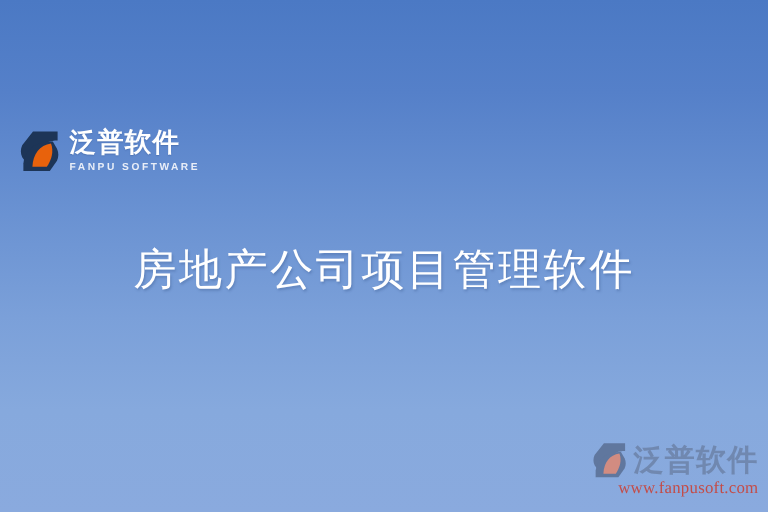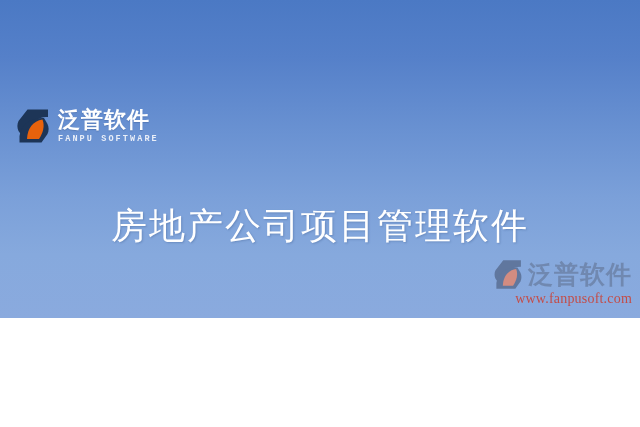--- a/index.html
+++ b/index.html
@@ -8,21 +8,21 @@
     padding: 0;
     background: #ffffff;
   }
   body {
     font-family: "Liberation Sans", "DejaVu Sans", sans-serif;
   }
 
   .slide {
     position: relative;
     width: 640px;
-    height: 318px;
+    height: 427px;
     overflow: hidden;
     background: linear-gradient(to bottom, #4b79c4 0%, #5580c9 18%, #6a92d2 42%, #7ba0d9 62%, #86a9dd 80%, #8aaade 100%);
   }
 
   
   .brand {
     position: absolute;
     left: 16px;
     top: 108px;
     display: flex;
@@ -48,21 +48,21 @@
     letter-spacing: 1px;
     font-family: "DejaVu Sans", "Liberation Sans", sans-serif;
     text-shadow: 0 1px 1px rgba(30,60,110,0.25);
   }
   .brand-en {
     margin-top: 4px;
     font-size: 8.5px;
     font-weight: bold;
     color: #e9eef8;
     letter-spacing: 2.1px;
-    font-family: Liberation Mono, monospace;
+    font-family: Liberation Sans, sans-serif;
   }
 
   
   .title-wrap {
     position: absolute;
     left: 0;
     right: 0;
     top: 203px;
     text-align: center;
   }

